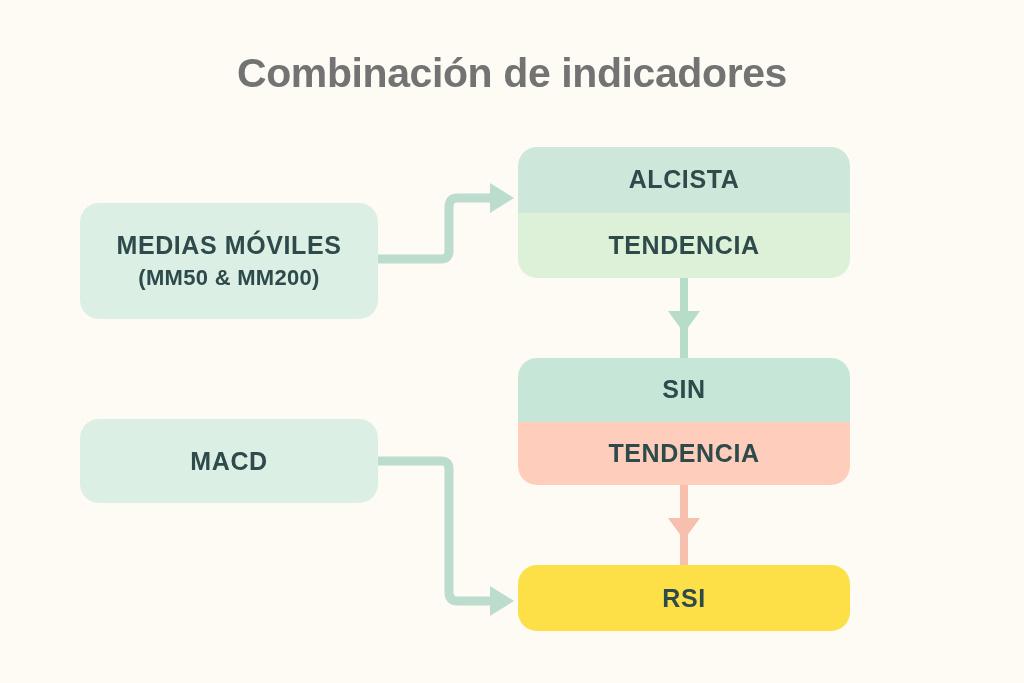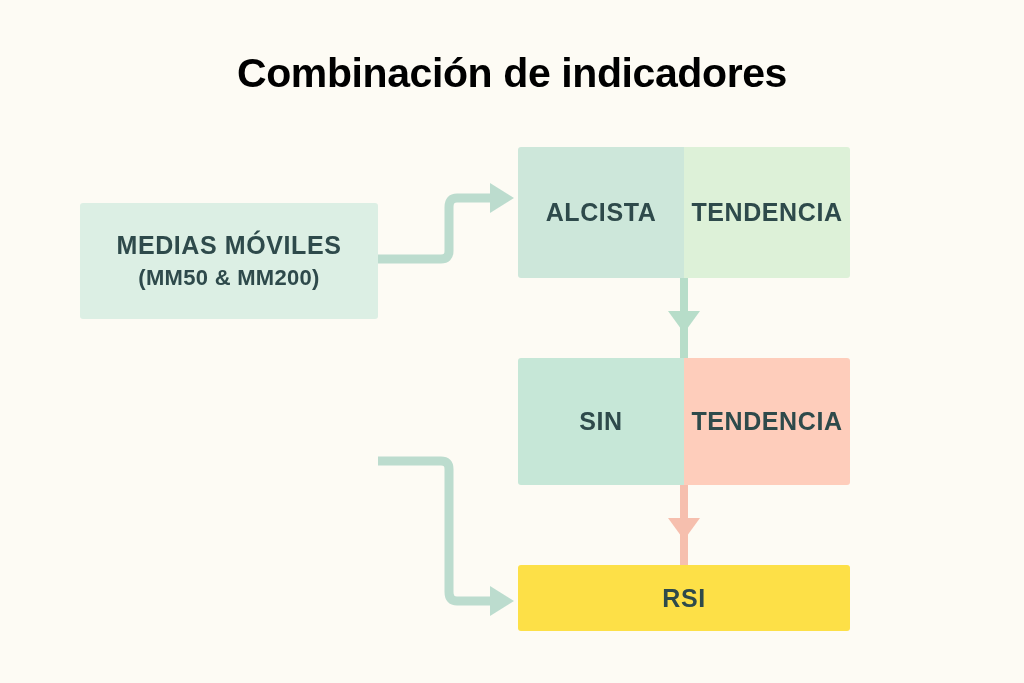--- a/index.html
+++ b/index.html
@@ -30,23 +30,24 @@
     font-size: 41px;
     font-weight: bold;
     letter-spacing: -0.4px;
     color: #343b3a;
     white-space: nowrap;
   }
 
   
   .box {
     position: absolute;
-    border-radius: 3px;
+    border-radius: 19px;
     overflow: hidden;
     display: flex;
+    flex-direction: column;
   }
   .box .band {
     flex: 1 1 auto;
     display: flex;
     align-items: center;
     justify-content: center;
     width: 100%;
   }
   .band-label {
     font-size: 25px;
@@ -122,21 +123,21 @@
     width: 1024px;
     height: 683px;
     pointer-events: none;
   }
 </style>
 </head>
 <body style="background: rgb(253, 251, 244);">
 
 <div id="canvas">
 
-  <div class="title" style="color: #000000;">Combinación de indicadores</div>
+  <div class="title" style="color: #737373;">Combinación de indicadores</div>
 
   <svg id="connectors" viewBox="0 0 1024 683" xmlns="http://www.w3.org/2000/svg">
 
     <g>
       <path d="M 378 259 L 441 259 Q 449 259 449 251 L 449 207 Q 449 198 457 198 L 492 198" fill="none" stroke="#bcdcce" stroke-width="9" stroke-linecap="butt" stroke-linejoin="round"></path>
       <polygon points="490,183 514,198 490,213" fill="#bcdcce"></polygon>
     </g>
 
     <g>
       <path d="M 378 461 L 441 461 Q 449 461 449 469 L 449 592 Q 449 601 457 601 L 492 601" fill="none" stroke="#bcdcce" stroke-width="9" stroke-linecap="butt" stroke-linejoin="round"></path>
@@ -156,20 +157,25 @@
 
   <div class="box" id="box-medias">
     <div class="band">
       <div class="stack">
         <div class="band-label">MEDIAS MÓVILES</div>
         <div class="band-label sub">(MM50 &amp; MM200)</div>
       </div>
     </div>
   </div>
 
+  <div class="box" id="box-macd">
+    <div class="band">
+      <div class="band-label">MACD</div>
+    </div>
+  </div>
 
   <div class="box" id="box-alcista">
     <div class="band band-top">
       <div class="band-label">ALCISTA</div>
     </div>
     <div class="band band-bottom">
       <div class="band-label">TENDENCIA</div>
     </div>
   </div>
 

